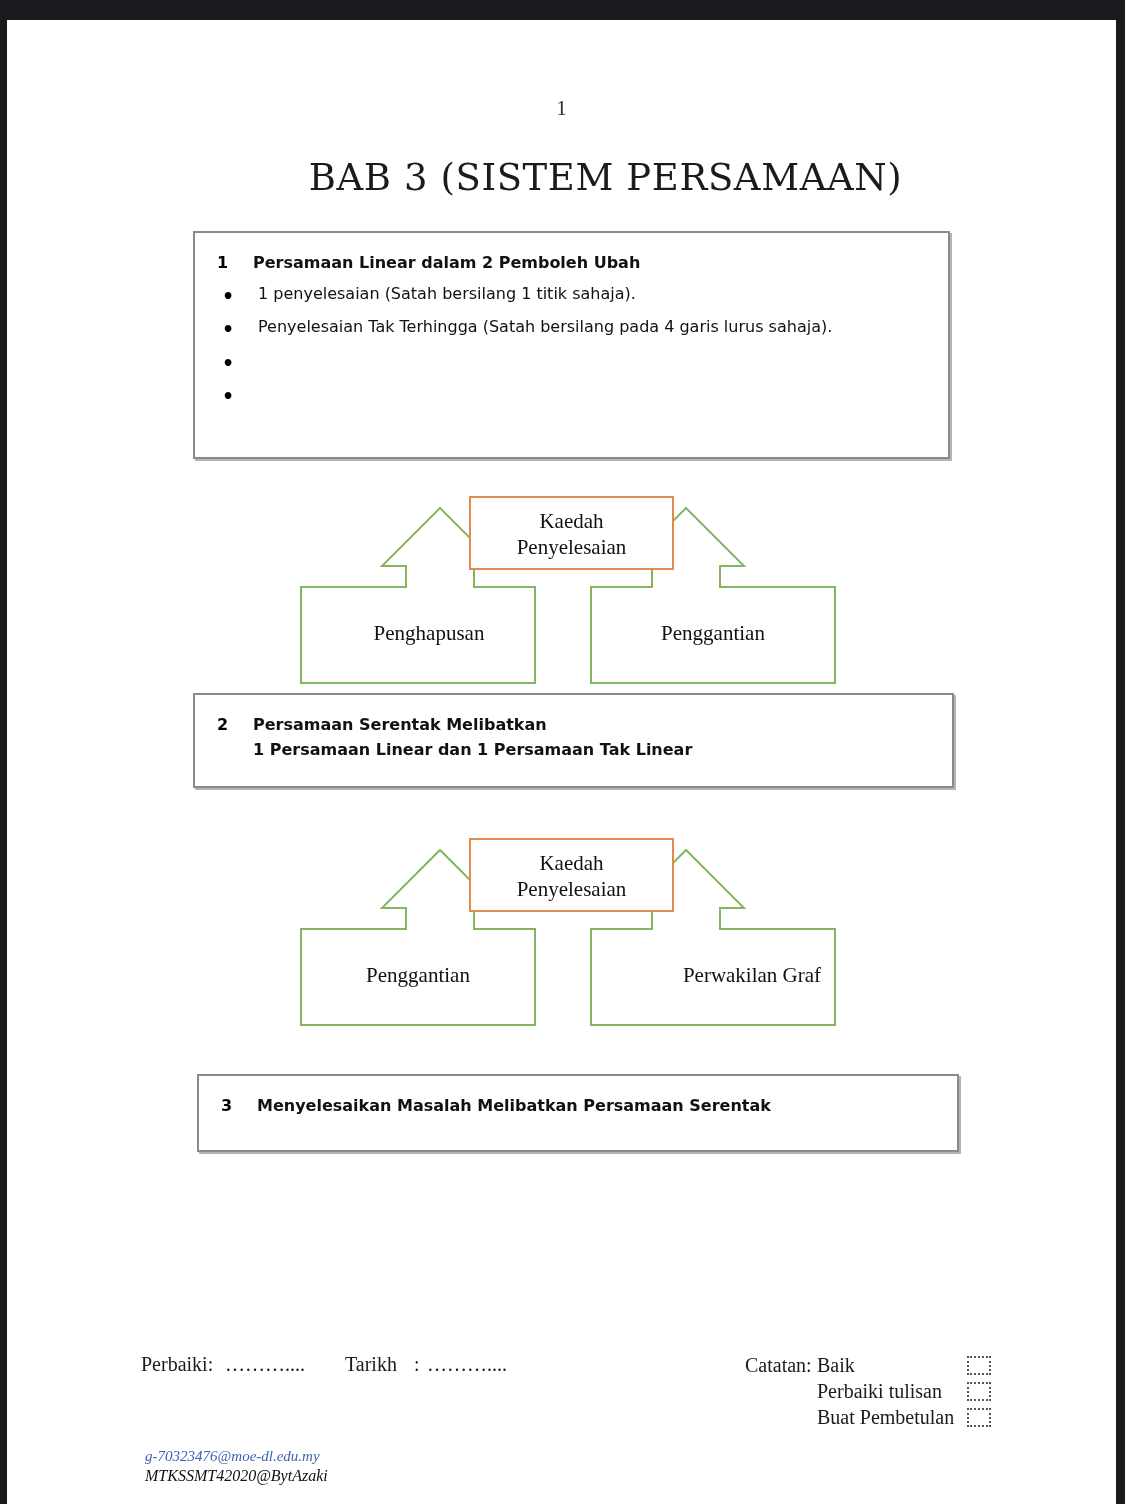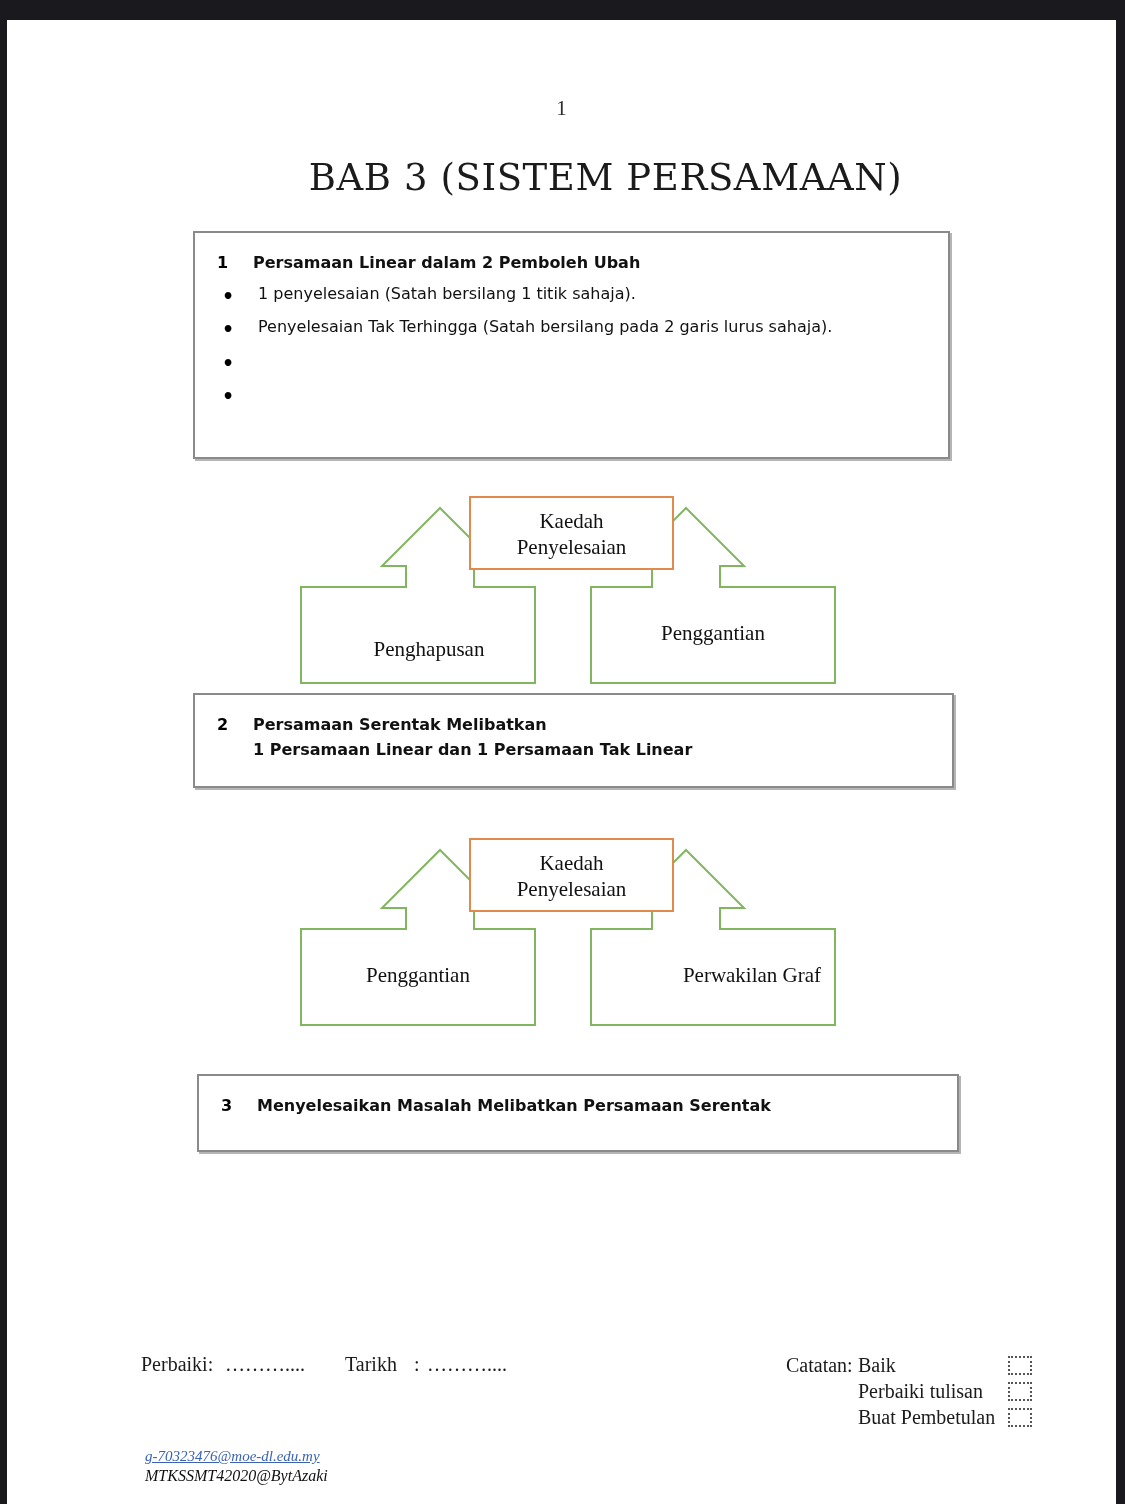--- a/index.html
+++ b/index.html
@@ -112,21 +112,20 @@
     font-family: "Liberation Serif", serif;
     font-size: 20px;
     color: #1b1b1b;
     white-space: pre;
   }
   .footer-right {
     position: absolute;
     font-family: "Liberation Serif", serif;
     font-size: 20px;
     color: #1b1b1b;
-    margin-left: 41px;
   }
   .catatan-line {
     display: flex;
     align-items: center;
     height: 26px;
     white-space: pre;
   }
   .catatan-label {
     width: 72px;
     text-align: left;
@@ -142,21 +141,20 @@
     box-sizing: border-box;
     background: #fff;
   }
 
   .footer-email {
     position: absolute;
     font-family: "Liberation Serif", serif;
     font-style: italic;
     font-size: 15px;
     color: #3b62b5;
-    text-decoration: underline;
   }
   .footer-code {
     position: absolute;
     font-family: "Liberation Serif", serif;
     font-style: italic;
     font-size: 16px;
     color: #111;
   }
 </style>
 </head>
@@ -172,21 +170,21 @@
     <div class="sec-row" style="margin-bottom:6px;">
       <span class="sec-marker">1</span>
       <span class="sec-text bold">Persamaan Linear dalam 2 Pemboleh Ubah</span>
     </div>
     <div class="sec-row" style="margin-bottom:4px;">
       <span class="sec-marker bullet">•</span>
       <span class="sec-text">1 penyelesaian (Satah bersilang 1 titik sahaja).</span>
     </div>
     <div class="sec-row" style="margin-bottom:4px;">
       <span class="sec-marker bullet">•</span>
-      <span class="sec-text">Penyelesaian Tak Terhingga (Satah bersilang pada 2 garis lurus sahaja).</span>
+      <span class="sec-text">Penyelesaian Tak Terhingga (Satah bersilang pada 4 garis lurus sahaja).</span>
     </div>
     <div class="sec-row" style="margin-bottom:4px;">
       <span class="sec-marker bullet">•</span>
     </div>
     <div class="sec-row">
       <span class="sec-marker bullet">•</span>
     </div>
   </div>
 
   <div class="diagram" style="left:288px; top:466px; width:555px; height:208px;">
@@ -218,21 +216,21 @@
                L 540 197
                Z"></path>
 
       <rect x="175" y="11" width="203" height="72" fill="#ffffff" stroke="#e08a4e" stroke-width="2"></rect>
     </svg>
 
     <div class="node-label" style="left:175px; top:22px; width:203px;">
       <span>Kaedah</span><br>
       <span>Penyelesaian</span>
     </div>
-    <div class="node-label" style="left:6px; top:150px; width:256px;">Penghapusan</div>
+    <div class="node-label" style="left:6px; top:134px; width:256px;">Penghapusan</div>
     <div class="node-label" style="left:296px; top:134px; width:244px;">Penggantian</div>
   </div>
 
   <div class="section-box" style="left:186px; top:673px; width:761px; height:95px; padding:18px 22px;">
     <div class="sec-row">
       <span class="sec-marker">2</span>
       <span class="sec-text bold">Persamaan Serentak Melibatkan</span>
     </div>
     <div class="sec-row">
       <span class="sec-marker"></span>

